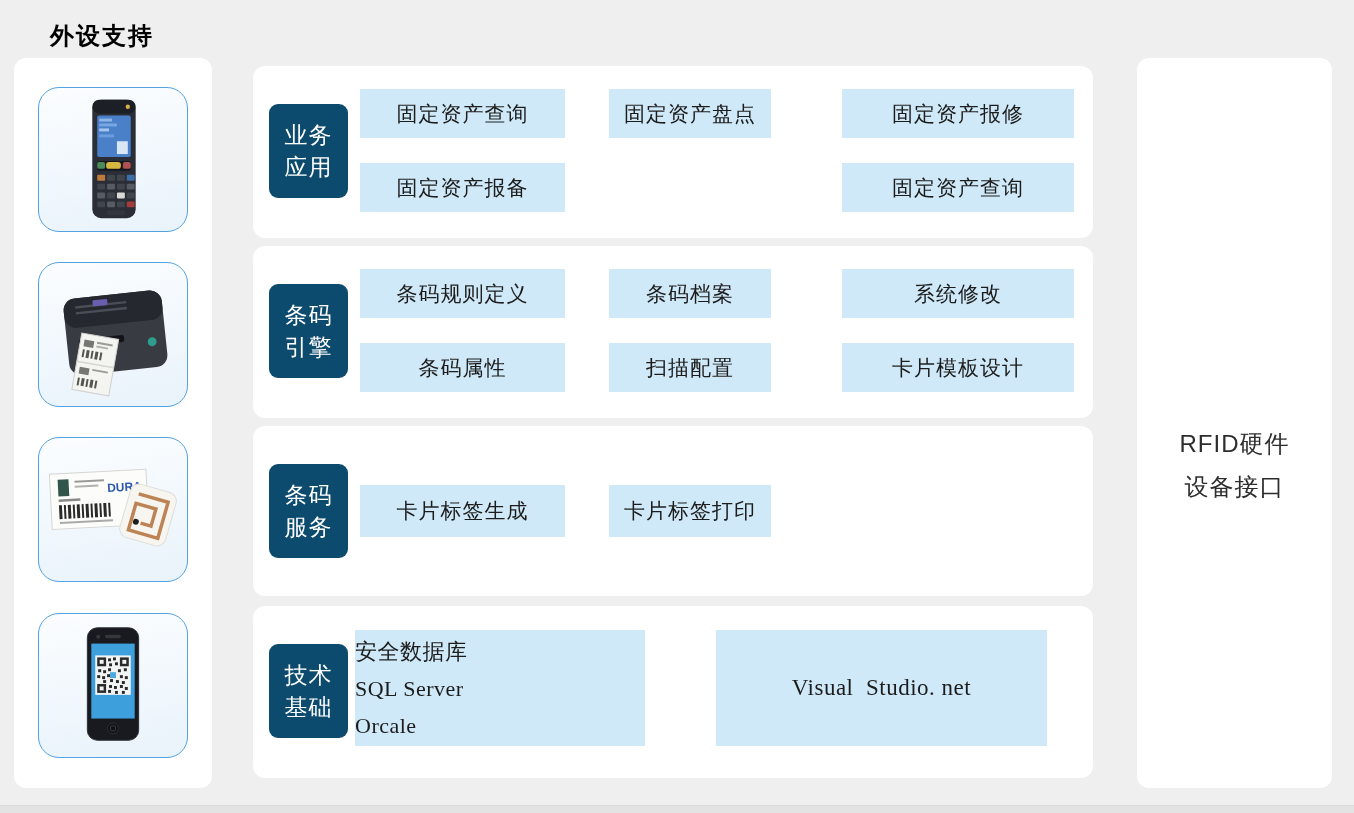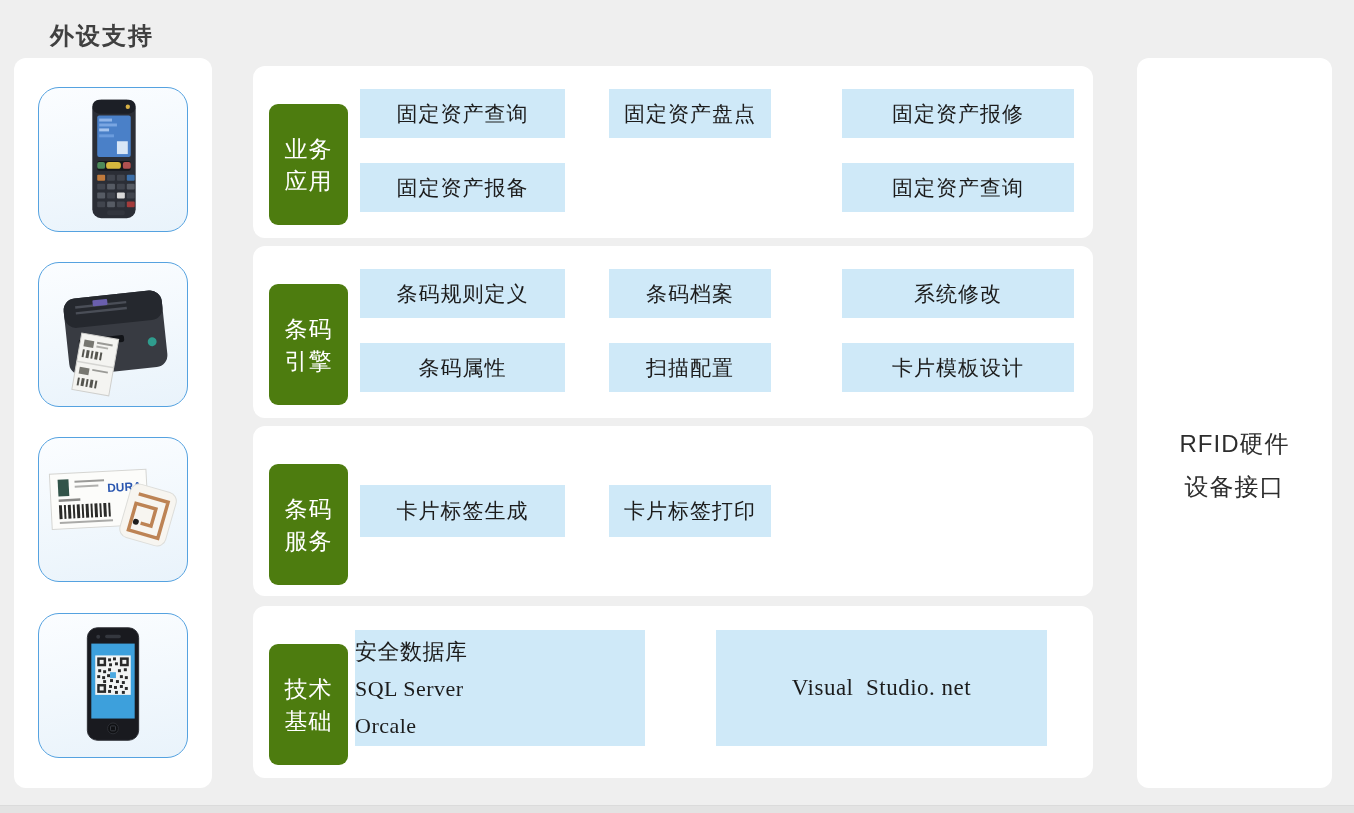--- a/index.html
+++ b/index.html
@@ -5,41 +5,41 @@
   html,body{margin:0;padding:0;}
   .canvas{
     position:relative;
     width:1354px;height:813px;
     background:#EFEFEF;
     font-family:"Liberation Sans","DejaVu Sans",sans-serif;
     overflow:hidden;
   }
   .diagram-title{
     position:absolute;top:20px;
-    font-size:24px;font-weight:600;color:#404040;
+    font-size:24px;font-weight:600;color:#000000;
     letter-spacing:2px;white-space:nowrap;text-align:right;
   }
   .title-left{left:50px;}
   .title-right{left:1176px;margin-top:35px;}
   .white-panel{
     position:absolute;background:#FFFFFF;border-radius:12px;
   }
   .peripherals-panel{left:14px;top:58px;width:198px;height:730px;}
   .integration-panel{left:1137px;top:58px;width:195px;height:730px;}
   .layer-panel{left:253px;width:840px;height:172px;}
   .device-box{
     position:absolute;left:24px;width:150px;height:145px;
     border:1.5px solid #55A2E0;border-radius:21px;
     background:linear-gradient(170deg,#FBFDFF 0%,#E9F3FB 100%);
     box-sizing:border-box;
   }
   .device-box svg{display:block;width:100%;height:100%;}
   .layer-label{
-    position:absolute;left:16px;top:38px;width:79px;height:121px;
-    background:#4d7c0f;border-radius:9px;
+    position:absolute;left:16px;top:38px;width:79px;height:94px;
+    background:#0c4a6e;border-radius:9px;
     color:#FFFFFF;font-size:23px;font-weight:500;line-height:32px;
     display:flex;align-items:center;justify-content:center;
     text-align:center;white-space:pre-line;letter-spacing:1px;
   }
   .item{
     position:absolute;height:49px;background:#CFE9F8;
     display:flex;align-items:center;justify-content:center;
     font-size:21px;color:#1C1C1C;letter-spacing:1px;font-family:Liberation Serif, serif;
   }
   .c1{left:107px;width:205px;}

